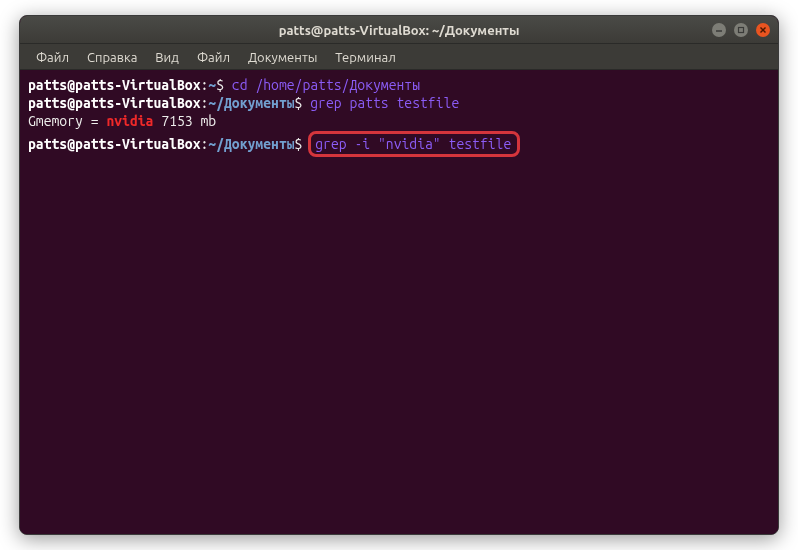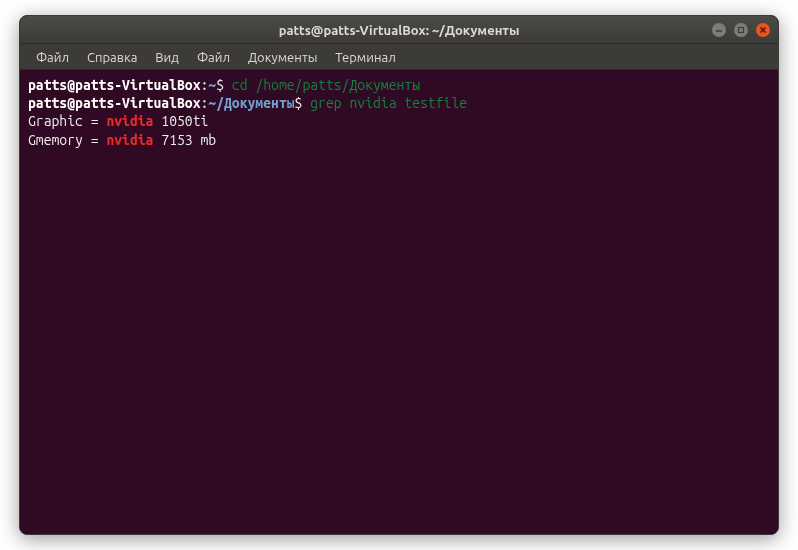--- a/index.html
+++ b/index.html
@@ -82,21 +82,21 @@
       font-size: 14px;
       line-height: 1.3;
       color: #eeeeec;
       overflow: hidden;
     }
     .line { white-space: pre; }
     .user { color: #ffffff; font-weight: bold; }
     .colon { color: #eeeeec; }
     .path { color: #729fcf; font-weight: bold; }
     .prompt { color: #eeeeec; }
-    .cmd { color: #15803d; }
+    .cmd { color: #8b5cf6; }
     .match { color: #ef2929; font-weight: bold; }
     .highlight-box {
       display: inline-block;
       border: 3px solid #d4353c;
       border-radius: 8px;
       padding: 1px 6px 1px 4px;
       margin-left: -2px;
     }
   </style>
 </head>
@@ -129,17 +129,17 @@
     <span class="menu-item">Файл</span>
     <span class="menu-item">Справка</span>
     <span class="menu-item">Вид</span>
     <span class="menu-item">Файл</span>
     <span class="menu-item">Документы</span>
     <span class="menu-item">Терминал</span>
   </div>
 
   <div class="terminal">
     <div class="line"><span class="user">patts@patts-VirtualBox</span><span class="colon">:</span><span class="path">~</span><span class="prompt">$ </span><span class="cmd">cd /home/patts/Документы</span></div>
-    <div class="line"><span class="user">patts@patts-VirtualBox</span><span class="colon">:</span><span class="path">~/Документы</span><span class="prompt">$ </span><span class="cmd">grep nvidia testfile</span></div>
-    <div class="line"><span>Graphic = </span><span class="match">nvidia</span><span> 1050ti</span></div>
+    <div class="line"><span class="user">patts@patts-VirtualBox</span><span class="colon">:</span><span class="path">~/Документы</span><span class="prompt">$ </span><span class="cmd">grep patts testfile</span></div>
     <div class="line"><span>Gmemory = </span><span class="match">nvidia</span><span> 7153 mb</span></div>
+    <div class="line"><span class="user">patts@patts-VirtualBox</span><span class="colon">:</span><span class="path">~/Документы</span><span class="prompt">$ </span><span class="highlight-box"><span class="cmd">grep -i "nvidia" testfile</span></span></div>
   </div>
 </div>
 
 </body></html>

